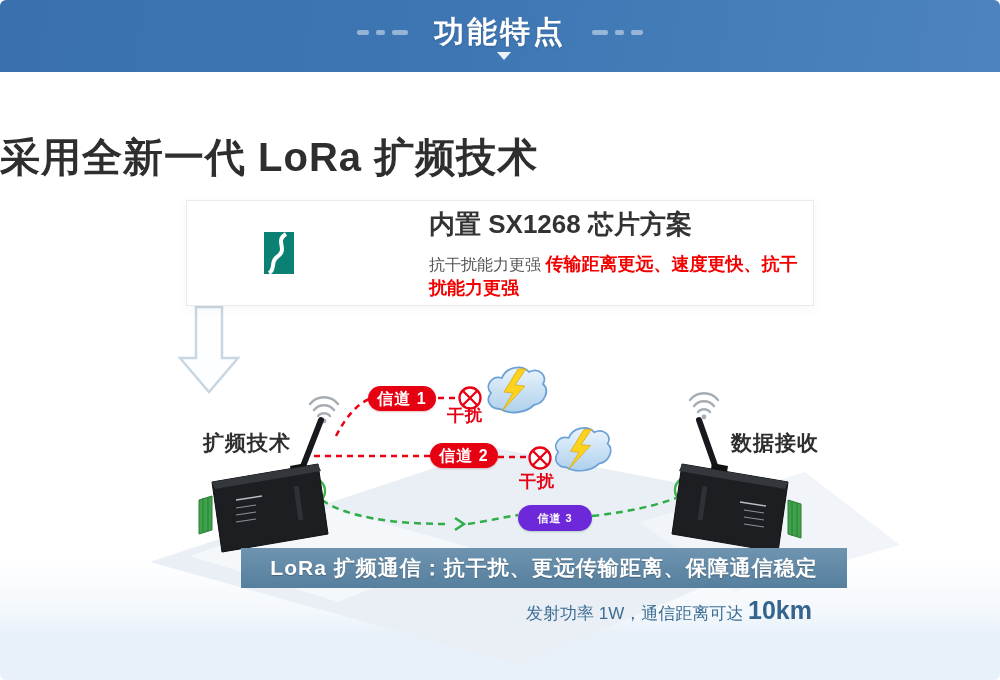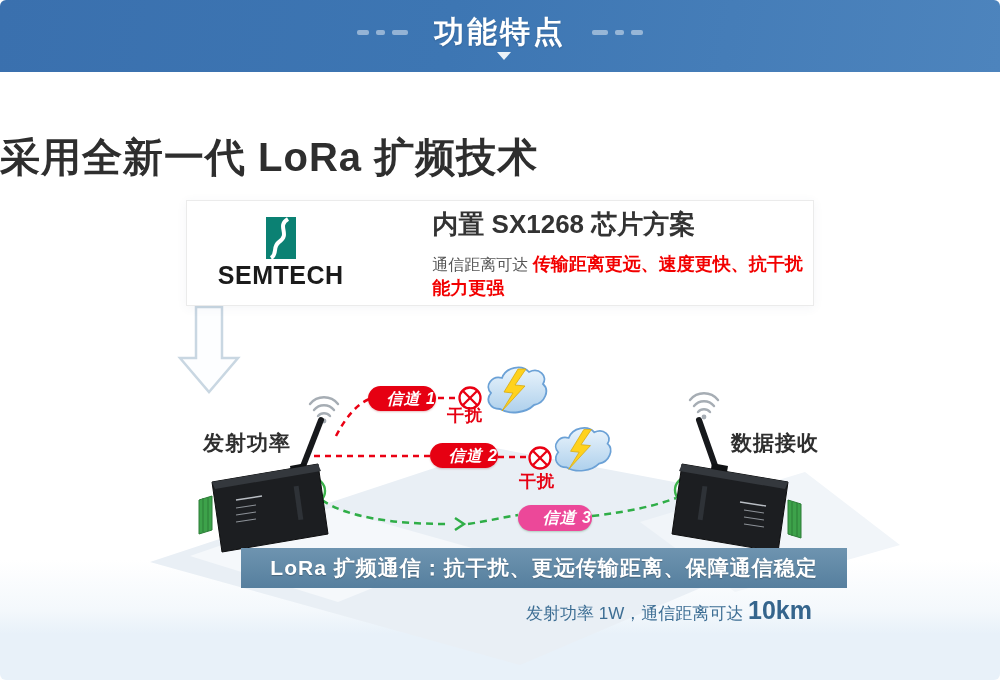--- a/index.html
+++ b/index.html
@@ -29,26 +29,26 @@
   .brand-block{margin-left:30px;width:148px;display:flex;flex-direction:column;align-items:center;}
   .brand-name{font-size:25px;font-weight:800;color:#1b1b1b;letter-spacing:.5px;margin-top:2px;}
   .chip-text{margin-left:88px;}
   .chip-headline{font-size:26px;font-weight:bold;color:#333333;margin-bottom:10px;}
   .chip-compare{font-size:16px;color:#555555;}
   .chip-compare .hl{font-size:18px;font-weight:bold;color:#f20000;}
 
   
   .dev-label{position:absolute;font-size:21px;font-weight:bold;color:#2f2f2f;letter-spacing:1px;}
   .pill{position:absolute;background:#e60012;border-radius:14px;color:#ffffff;
-    font-size:16px;font-weight:bold;text-align:right;letter-spacing:1px;
-    box-shadow:0 1px 2px rgba(150,0,10,.25);font-style:italic;}
+    font-size:16px;font-weight:bold;text-align:center;letter-spacing:1px;
+    box-shadow:0 1px 2px rgba(150,0,10,.25);}
   .pill.red1{left:368px;top:386px;width:68px;height:25px;line-height:25px;}
   .pill.red2{left:430px;top:443px;width:68px;height:25px;line-height:25px;}
-  .pill.green{left:518px;top:505px;width:74px;height:26px;line-height:26px;background:#ec4899;
-    box-shadow:0 1px 2px rgba(0,110,30,.25);font-size:16px;}
+  .pill.green{left:518px;top:505px;width:74px;height:26px;line-height:26px;background:#6d28d9;
+    box-shadow:0 1px 2px rgba(0,110,30,.25);font-size:11px;}
   .interf{position:absolute;color:#e60012;font-size:17px;font-weight:bold;letter-spacing:1px;margin-top:44px;}
   .interf.i1{left:447px;top:360px;}
   .interf.i2{left:519px;top:426px;}
 
   
   .caption-banner{position:absolute;left:197px;top:548px;width:606px;height:40px;
     background:linear-gradient(180deg,#6e94b0 0%,#567f9e 100%);
     color:#ffffff;font-size:21px;font-weight:bold;text-align:center;line-height:40px;
     letter-spacing:1px;text-shadow:0 1px 1px rgba(0,0,0,.25);margin-left:44px;}
 
@@ -186,29 +186,28 @@
   </div>
 
   <div class="section-title">采用全新一代 LoRa 扩频技术</div>
 
   <div class="chip-card">
     <div class="brand-block">
       <svg width="30" height="42" viewBox="0 0 30 42">
         <rect x="0" y="0" width="30" height="42" fill="#0b8173"></rect>
         <path d="M22,2 C10,9 25,17 13,25 C6,30 12,37 5,41" fill="none" stroke="#ffffff" stroke-width="4"></path>
       </svg>
-      <div class="brand-name">SEMTECH</div>
     </div>
     <div class="chip-text">
       <div class="chip-headline">内置 SX1268 芯片方案</div>
-      <div class="chip-compare"><span>通信距离可达 </span><span class="hl">传输距离更远、速度更快、抗干扰能力更强</span></div>
+      <div class="chip-compare"><span>抗干扰能力更强 </span><span class="hl">传输距离更远、速度更快、抗干扰能力更强</span></div>
     </div>
   </div>
 
-  <div class="dev-label" style="left:203px;top:429px;">发射功率</div>
+  <div class="dev-label" style="left:203px;top:429px;">扩频技术</div>
   <div class="dev-label" style="left:731px;top:429px;">数据接收</div>
 
   <div class="pill red1">信道 1</div>
   <div class="pill red2">信道 2</div>
   <div class="pill green">信道 3</div>
 
   <div class="interf i1">干扰</div>
   <div class="interf i2">干扰</div>
 
   <div class="caption-banner">LoRa 扩频通信：抗干扰、更远传输距离、保障通信稳定</div>

